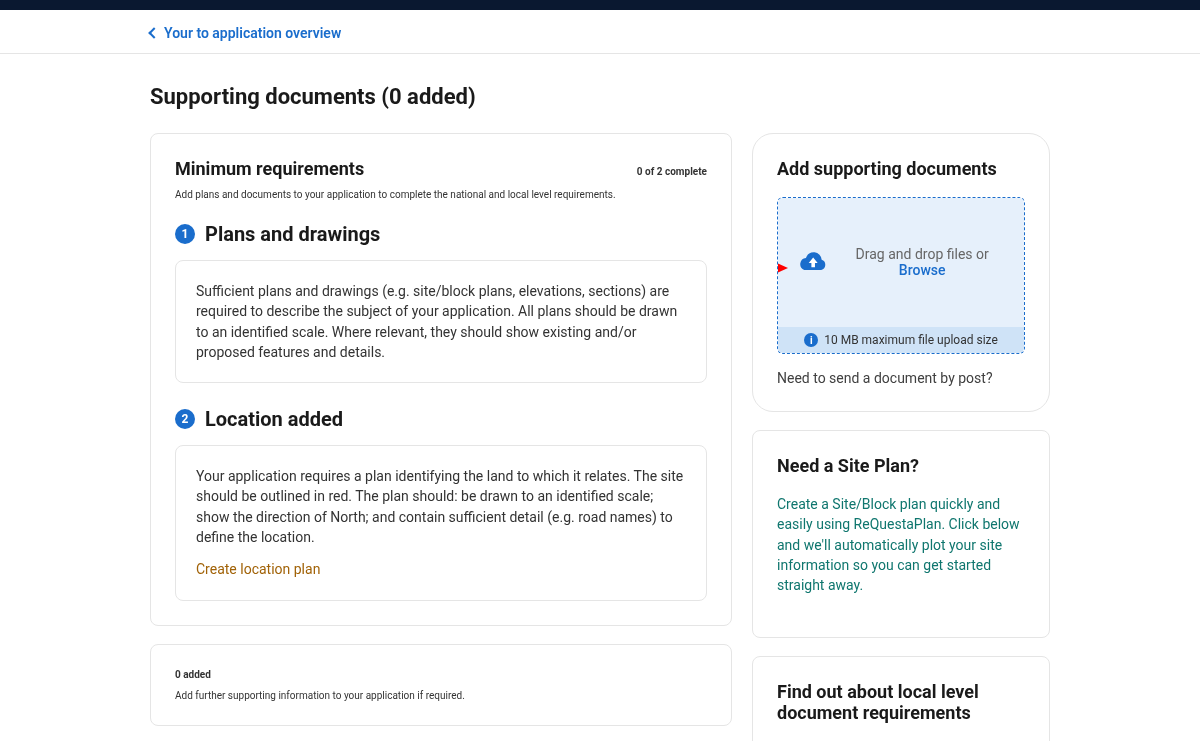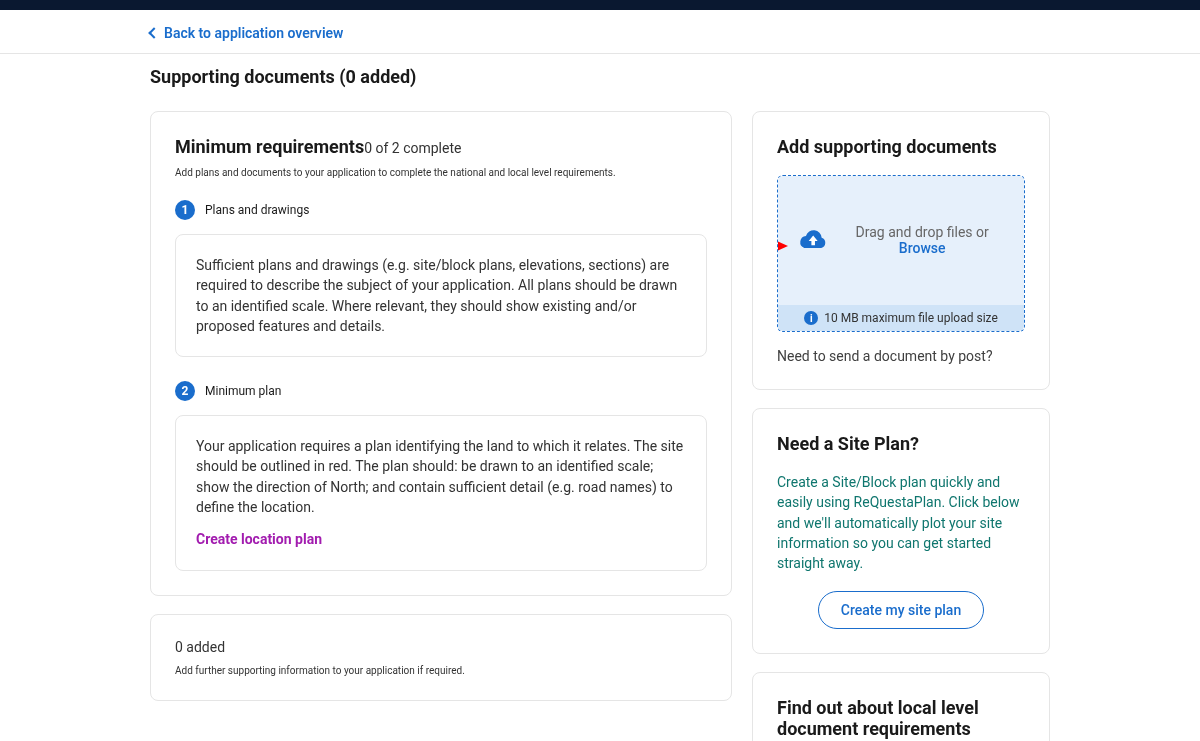--- a/index.html
+++ b/index.html
@@ -39,23 +39,23 @@
   }
   .chevron-left {
     display: inline-block;
     width: 8px;
     height: 8px;
     border-left: 2px solid #1a6dcc;
     border-bottom: 2px solid #1a6dcc;
     transform: rotate(45deg);
   }
   .page-title {
-    font-size: 18px;
-    font-weight: 700;
-    margin-top: 12px;
+    font-size: 22px;
+    font-weight: 700;
+    margin-top: 30px;
     margin-bottom: 24px;
   }
   .content-row {
     display: flex;
     gap: 20px;
     align-items: flex-start;
   }
   .main-col {
     flex: 1;
     display: flex;
@@ -69,31 +69,32 @@
     gap: 18px;
   }
   .card {
     border: 1px solid #e5e5e5;
     border-radius: 8px;
     padding: 24px;
     background: #fff;
   }
   .card-header-row {
     display: flex;
+    justify-content: space-between;
     align-items: baseline;
     margin-bottom: 10px;
   }
   .card-title {
     font-size: 18px;
     font-weight: 700;
   }
   .card-status {
-    font-size: 14px;
+    font-size: 10px;
     color: #333;
-    font-weight: 400;
+    font-weight: 700;
   }
   .card-subtitle {
     font-size: 10px;
     color: #333;
     margin-bottom: 22px;
   }
   .req-heading {
     display: flex;
     align-items: center;
     gap: 10px;
@@ -105,40 +106,40 @@
     border-radius: 50%;
     background: #1a6dcc;
     color: #fff;
     font-size: 12px;
     font-weight: 700;
     display: flex;
     align-items: center;
     justify-content: center;
   }
   .req-title {
-    font-size: 12px;
-    font-weight: 400;
+    font-size: 20px;
+    font-weight: 700;
   }
   .req-box {
     border: 1px solid #e5e5e5;
     border-radius: 8px;
     padding: 20px;
     font-size: 14px;
     color: #333;
     line-height: 1.45;
     margin-bottom: 24px;
   }
   .req-box:last-child {
     margin-bottom: 0;
   }
   .link-action {
     display: inline-block;
     margin-top: 12px;
-    color: #a21caf;
-    font-weight: 700;
+    color: #a16207;
+    font-weight: 400;
     font-size: 14px;
     text-decoration: none;
     cursor: pointer;
   }
   .side-title {
     font-size: 18px;
     font-weight: 700;
     margin-bottom: 18px;
   }
   .dropzone {
@@ -228,21 +229,21 @@
 </style>
 </head>
 <body>
 
 <div class="top-bar"></div>
 
 <div class="breadcrumb-bar">
   <div class="container">
     <a class="back-link">
       <span class="chevron-left"></span>
-      <span>Back to application overview</span>
+      <span>Your to application overview</span>
     </a>
   </div>
 </div>
 
 <div class="container">
   <h1 class="page-title">Supporting documents (0 added)</h1>
 
   <div class="content-row">
 
     <div class="main-col">
@@ -257,41 +258,41 @@
         <div class="req-heading">
           <div class="req-number">1</div>
           <div class="req-title">Plans and drawings</div>
         </div>
         <div class="req-box">
           <span>Sufficient plans and drawings (e.g. site/block plans, elevations, sections) are required to describe the subject of your application. All plans should be drawn to an identified scale. Where relevant, they should show existing and/or proposed features and details.</span>
         </div>
 
         <div class="req-heading">
           <div class="req-number">2</div>
-          <div class="req-title">Minimum plan</div>
+          <div class="req-title">Location added</div>
         </div>
         <div class="req-box">
           <span>Your application requires a plan identifying the land to which it relates. The site should be outlined in red. The plan should: be drawn to an identified scale; show the direction of North; and contain sufficient detail (e.g. road names) to define the location.</span>
           <br>
           <a class="link-action">Create location plan</a>
         </div>
       </div>
 
       <div class="card">
         <div class="card-header-row">
           <div class="card-status">0 added</div>
         </div>
         <div class="card-subtitle" style="margin-bottom:0">Add further supporting information to your application if required.</div>
       </div>
 
     </div>
 
     <div class="side-col">
 
-      <div class="card" style="position:relative;">
+      <div class="card" style="position:relative;border-radius:21px;">
         <div class="side-title">Add supporting documents</div>
         <div class="dropzone" style="position:relative;">
 
           <svg class="arrow-annotation" width="140" height="40" viewBox="0 0 140 40">
             <line x1="0" y1="20" x2="110" y2="20" stroke="#ff0000" stroke-width="10"></line>
             <polygon points="105,4 140,20 105,36" fill="#ff0000"></polygon>
           </svg>
           <div class="dropzone-body">
             <div class="dropzone-row">
               <svg class="cloud-icon" width="34" height="26" viewBox="0 0 34 26">
@@ -307,23 +308,20 @@
             <span class="info-dot">i</span>
             <span>10 MB maximum file upload size</span>
           </div>
         </div>
         <a class="post-link">Need to send a document by post?</a>
       </div>
 
       <div class="card">
         <div class="side-title">Need a Site Plan?</div>
         <div class="side-text">Create a Site/Block plan quickly and easily using ReQuestaPlan. Click below and we'll automatically plot your site information so you can get started straight away.</div>
-        <div class="centered-btn-row">
-          <a class="btn-outline">Create my site plan</a>
-        </div>
       </div>
 
       <div class="card">
         <div class="side-title" style="margin-bottom:12px">Find out about local level document requirements</div>
 
       </div>
 
     </div>
   </div>
 </div>

